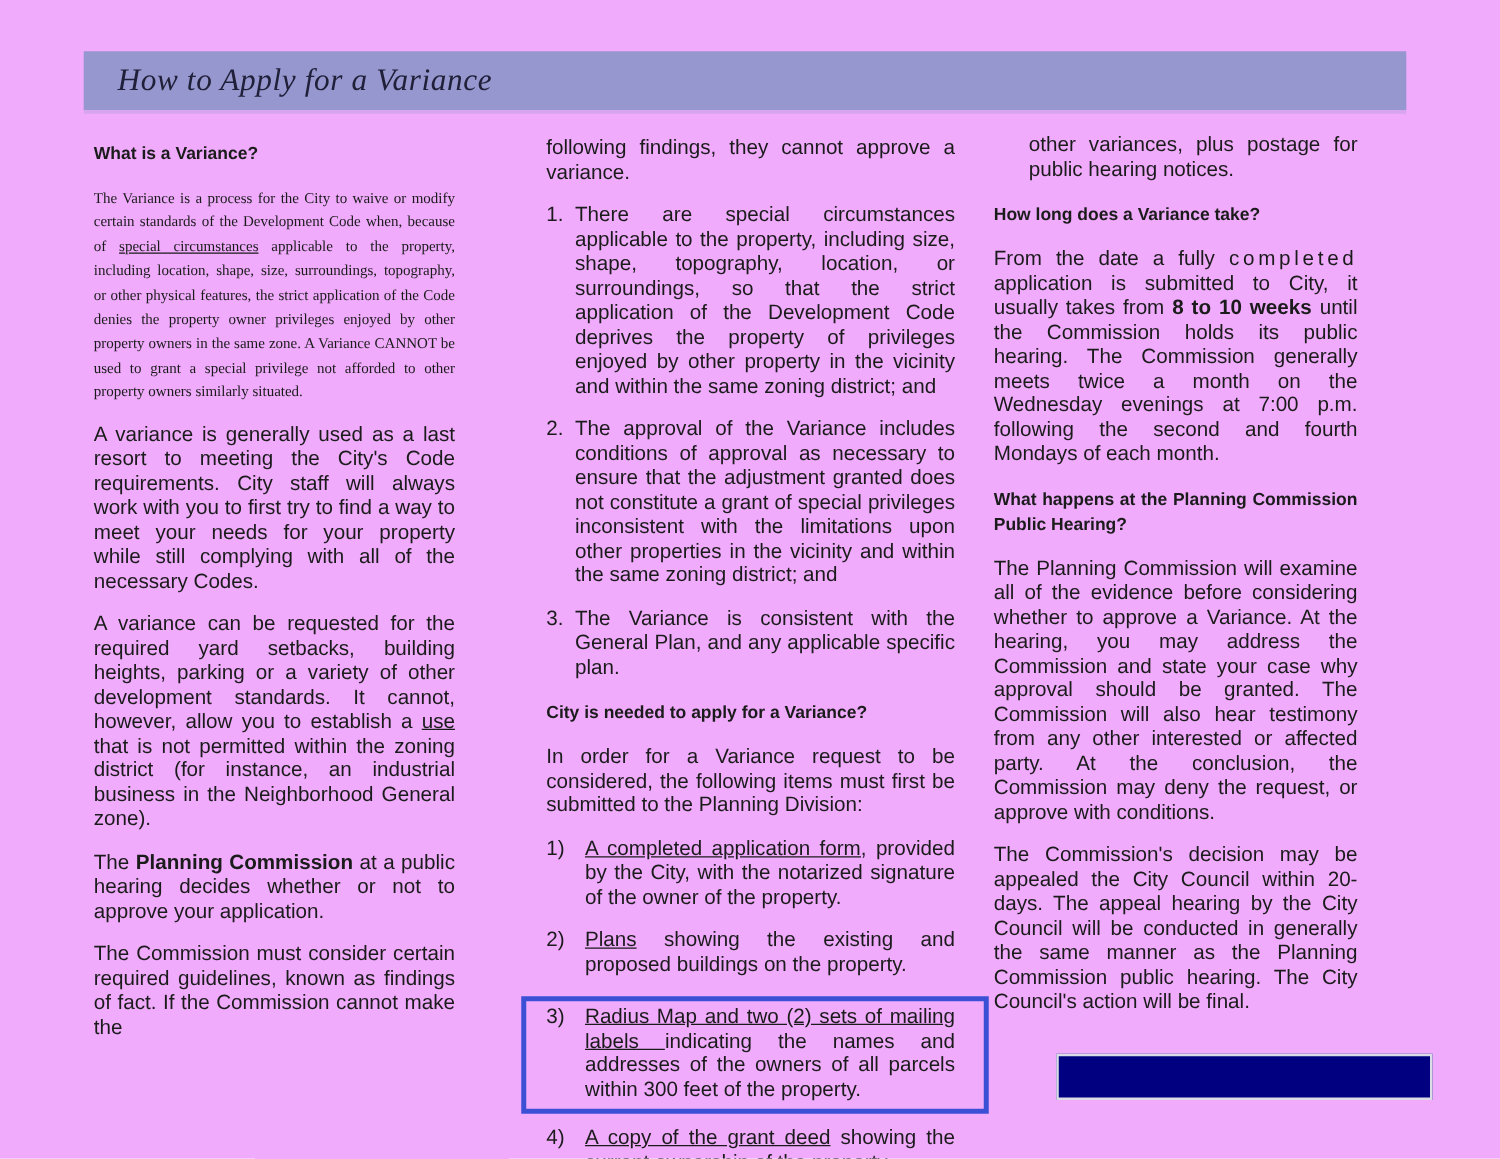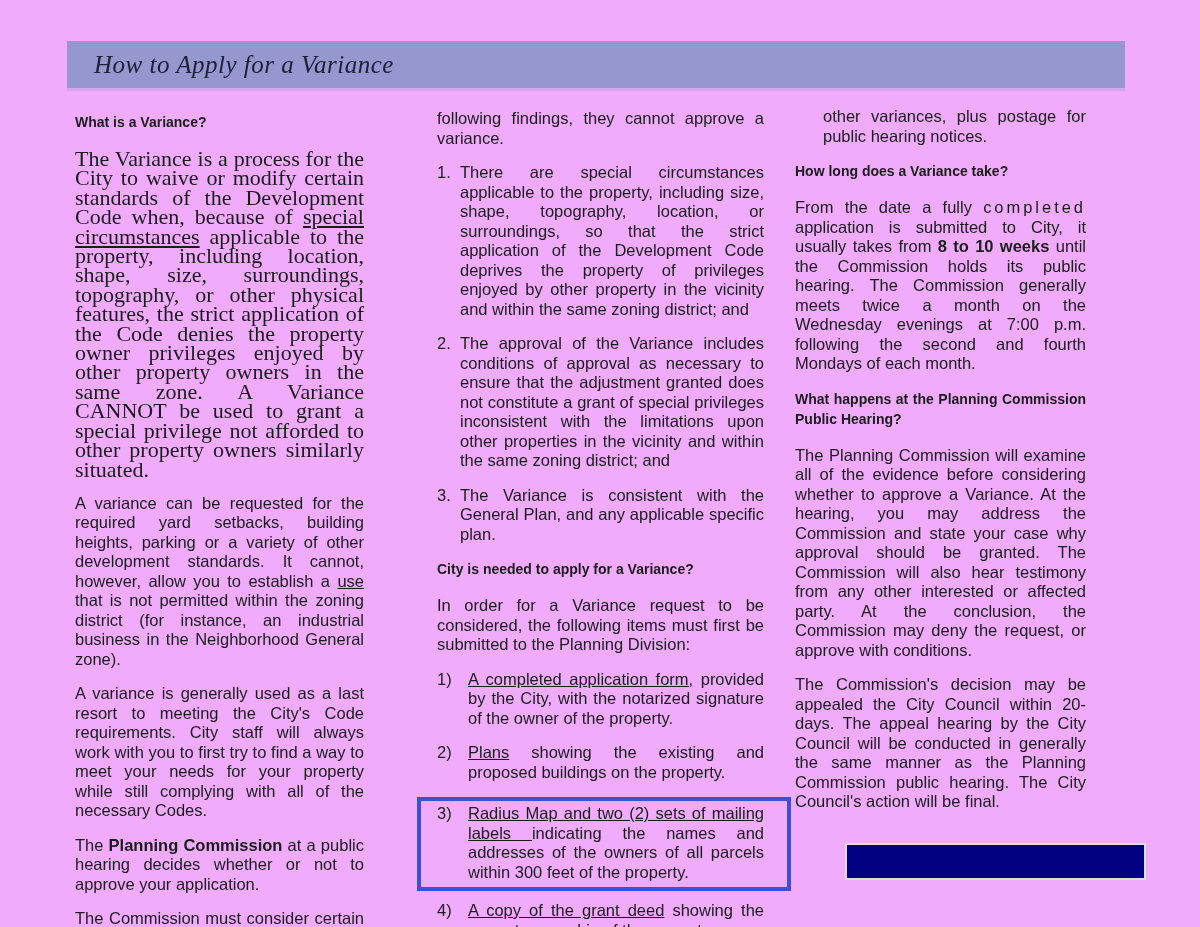--- a/index.html
+++ b/index.html
@@ -16,21 +16,21 @@
   
   .col{position:absolute;top:109px;font-size:16.5px;line-height:19.5px;text-align:justify;}
   #col1{left:75px;width:289px;}
   #col2{left:437px;width:327px;}
   #col3{left:795px;top:107px;width:291px;}
 
   .col p{margin:0 0 15px 0;}
   .col h2{font-size:14px;line-height:20px;font-weight:bold;margin:3px 0 17px 0;text-align:justify;}
   #col2 h2{margin-top:10px;}
 
-  p.serif{font-family:"Liberation Serif",serif;font-size:22px;line-height:19.4px;}
+  p.serif{font-family:"Liberation Serif",serif;font-size:12px;line-height:19.4px;}
 
   
   .li{display:flex;margin:0 0 15px 0;}
   .li .num{flex:0 0 auto;}
   .finding .num{width:23px;}
   .item .num{width:31px;}
   .li .li-body{flex:1 1 auto;text-align:justify;}
 
   
   .li.boxed{border:4px solid #3c50d6;margin-left:-20px;margin-right:-27px;
@@ -52,22 +52,22 @@
 
 <div class="page">
 
   <header class="banner" style="background-color: rgb(150, 151, 206);">
     <span class="banner-title">How to Apply for a Variance</span>
   </header>
 
   <section class="col" id="col1">
     <h2>What is a Variance?</h2>
     <p class="serif"><span>The Variance is a process for the City to waive or modify certain standards of the Development Code when, because of </span><span class="u">special circumstances</span><span> applicable to the property, including location, shape, size, surroundings, topography, or other physical features, the strict application of the Code denies the property owner privileges enjoyed by other property owners in the same zone. A Variance CANNOT be used to grant a special privilege not afforded to other property owners similarly situated.</span></p>
+    <p>A variance is generally used as a last resort to meeting the City's Code requirements. City staff will always work with you to first try to find a way to meet your needs for your property while still complying with all of the necessary Codes.</p>
     <p><span>A variance can be requested for the required yard setbacks, building heights, parking or a variety of other development standards. It cannot, however, allow you to establish a </span><span class="u">use</span><span> that is not permitted within the zoning district  (for instance, an industrial business in the Neighborhood General zone).</span></p>
-    <p>A variance is generally used as a last resort to meeting the City's Code requirements. City staff will always work with you to first try to find a way to meet your needs for your property while still complying with all of the necessary Codes.</p>
     <p><span>The </span><span class="b">Planning Commission</span><span> at a public hearing decides whether or not to approve your application.</span></p>
     <p>The Commission must consider certain required guidelines, known as findings of fact. If the Commission cannot make the</p>
   </section>
 
   <section class="col" id="col2">
     <p>following findings, they cannot approve a variance.</p>
 
     <div class="li finding">
       <span class="num">1.</span>
       <div class="li-body"><span>There are special circumstances applicable to the property, including size, shape, topography, location, or surroundings, so that the strict application of the Development Code deprives the property of privileges enjoyed by other property in the vicinity and within the same zoning district; and</span></div>

